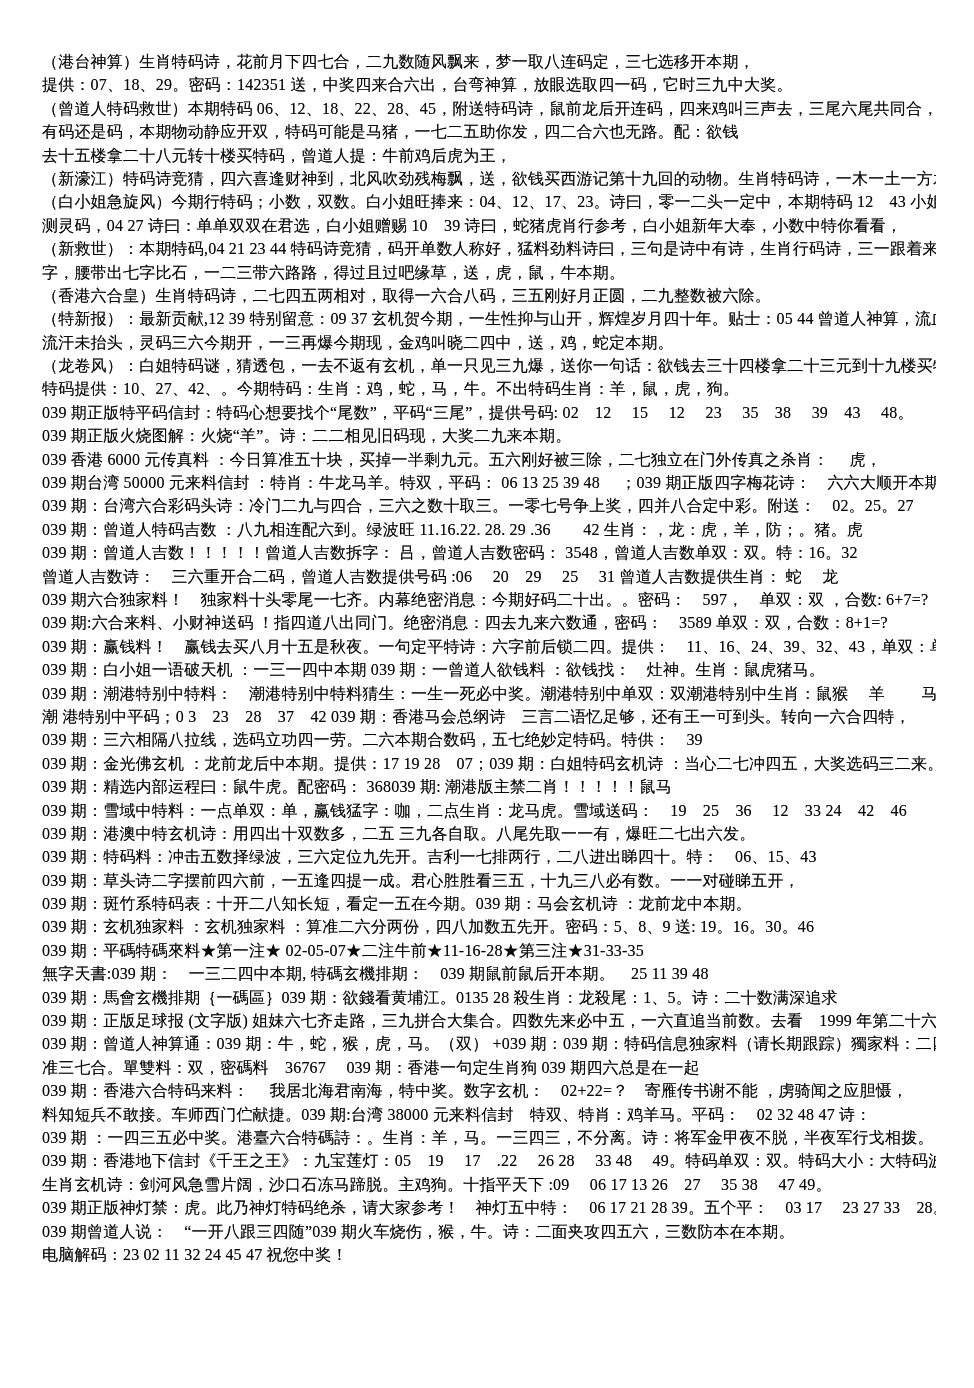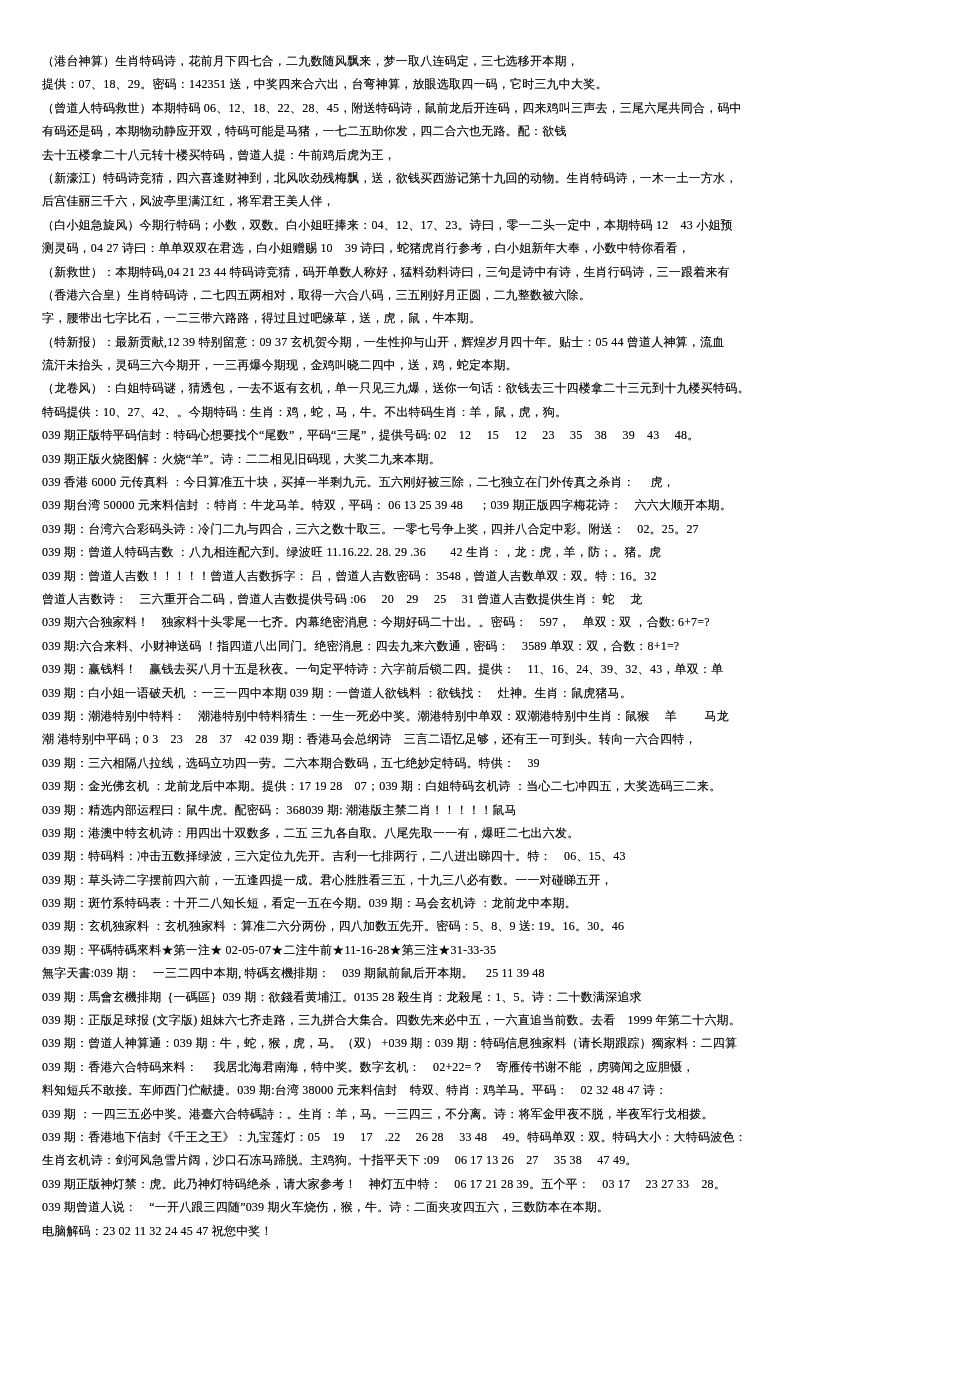--- a/index.html
+++ b/index.html
@@ -15,21 +15,21 @@
     color: #0a0a0a;
   }
   .page {
     box-sizing: border-box;
     width: 974px;
     height: 1388px;
     padding: 50px 38px 0 42px;
     background: #ffffff;
   }
   .doc-line {
-    font-size: 12px;
+    font-size: 16px;
     line-height: 23.4px;
     height: 23.4px;
     white-space: nowrap;
     overflow: hidden;
     letter-spacing: 0.2px;
     font-weight: 500;
     
     text-shadow: 0 0 0.4px rgba(0,0,0,0.55);
   }
 </style>
@@ -37,26 +37,25 @@
 <body>
 
 <div class="page">
   <div id="lines-container">
       <div class="doc-line">（港台神算）生肖特码诗，花前月下四七合，二九数随风飘来，梦一取八连码定，三七选移开本期，</div>
       <div class="doc-line">提供：07、18、29。密码：142351 送，中奖四来合六出，台弯神算，放眼选取四一码，它时三九中大奖。</div>
       <div class="doc-line">（曾道人特码救世）本期特码 06、12、18、22、28、45，附送特码诗，鼠前龙后开连码，四来鸡叫三声去，三尾六尾共同合，码中</div>
       <div class="doc-line">有码还是码，本期物动静应开双，特码可能是马猪，一七二五助你发，四二合六也无路。配：欲钱</div>
       <div class="doc-line">去十五楼拿二十八元转十楼买特码，曾道人提：牛前鸡后虎为王，</div>
       <div class="doc-line">（新濠江）特码诗竞猜，四六喜逢财神到，北风吹劲残梅飘，送，欲钱买西游记第十九回的动物。生肖特码诗，一木一土一方水，</div>
-      <div class="doc-line">后宫佳丽三千六，风波亭里满江红，将军君王美人伴，</div>
       <div class="doc-line">（白小姐急旋风）今期行特码；小数，双数。白小姐旺捧来：04、12、17、23。诗曰，零一二头一定中，本期特码 12　43 小姐预</div>
       <div class="doc-line">测灵码，04 27 诗曰：单单双双在君选，白小姐赠赐 10　39 诗曰，蛇猪虎肖行参考，白小姐新年大奉，小数中特你看看，</div>
       <div class="doc-line">（新救世）：本期特码,04 21 23 44 特码诗竞猜，码开单数人称好，猛料劲料诗曰，三句是诗中有诗，生肖行码诗，三一跟着来有</div>
+      <div class="doc-line">字，腰带出七字比石，一二三带六路路，得过且过吧缘草，送，虎，鼠，牛本期。</div>
       <div class="doc-line">（香港六合皇）生肖特码诗，二七四五两相对，取得一六合八码，三五刚好月正圆，二九整数被六除。</div>
-      <div class="doc-line">字，腰带出七字比石，一二三带六路路，得过且过吧缘草，送，虎，鼠，牛本期。</div>
       <div class="doc-line">（特新报）：最新贡献,12 39 特别留意：09 37 玄机贺今期，一生性抑与山开，辉煌岁月四十年。贴士：05 44 曾道人神算，流血</div>
       <div class="doc-line">流汗未抬头，灵码三六今期开，一三再爆今期现，金鸡叫晓二四中，送，鸡，蛇定本期。</div>
       <div class="doc-line">（龙卷风）：白姐特码谜，猜透包，一去不返有玄机，单一只见三九爆，送你一句话：欲钱去三十四楼拿二十三元到十九楼买特码。</div>
       <div class="doc-line">特码提供：10、27、42、。今期特码：生肖：鸡，蛇，马，牛。不出特码生肖：羊，鼠，虎，狗。</div>
       <div class="doc-line">039 期正版特平码信封：特码心想要找个“尾数”，平码“三尾”，提供号码: 02　12　 15　 12　 23　 35　38 　39　43　 48。</div>
       <div class="doc-line">039 期正版火烧图解：火烧“羊”。诗：二二相见旧码现，大奖二九来本期。</div>
       <div class="doc-line">039 香港 6000 元传真料 ：今日算准五十块，买掉一半剩九元。五六刚好被三除，二七独立在门外传真之杀肖：　 虎，</div>
       <div class="doc-line">039 期台湾 50000 元来料信封 ：特肖：牛龙马羊。特双，平码： 06 13 25 39 48 　；039 期正版四字梅花诗：　六六大顺开本期。</div>
       <div class="doc-line">039 期：台湾六合彩码头诗：冷门二九与四合，三六之数十取三。一零七号争上奖，四并八合定中彩。附送：　02。25。27</div>
       <div class="doc-line">039 期：曾道人特码吉数 ：八九相连配六到。绿波旺 11.16.22. 28. 29 .36　　42 生肖：，龙：虎，羊，防；。猪。虎</div>
@@ -64,30 +63,32 @@
       <div class="doc-line">曾道人吉数诗：　三六重开合二码，曾道人吉数提供号码 :06　 20　29　 25　 31 曾道人吉数提供生肖： 蛇　 龙</div>
       <div class="doc-line">039 期六合独家料！　独家料十头零尾一七齐。内幕绝密消息：今期好码二十出。。密码：　597，　单双：双 ，合数: 6+7=?</div>
       <div class="doc-line">039 期:六合来料、小财神送码 ！指四道八出同门。绝密消息：四去九来六数通，密码：　3589 单双：双，合数：8+1=?</div>
       <div class="doc-line">039 期：赢钱料！　赢钱去买八月十五是秋夜。一句定平特诗：六字前后锁二四。提供：　11、16、24、39、32、43，单双：单</div>
       <div class="doc-line">039 期：白小姐一语破天机 ：一三一四中本期 039 期：一曾道人欲钱料 ：欲钱找：　灶神。生肖：鼠虎猪马。</div>
       <div class="doc-line">039 期：潮港特别中特料：　潮港特别中特料猜生：一生一死必中奖。潮港特别中单双：双潮港特别中生肖：鼠猴　 羊　　 马龙</div>
       <div class="doc-line">潮 港特别中平码；0 3　23　28　37　42 039 期：香港马会总纲诗　三言二语忆足够，还有王一可到头。转向一六合四特，</div>
       <div class="doc-line">039 期：三六相隔八拉线，选码立功四一劳。二六本期合数码，五七绝妙定特码。特供：　39</div>
       <div class="doc-line">039 期：金光佛玄机 ：龙前龙后中本期。提供：17 19 28　07；039 期：白姐特码玄机诗 ：当心二七冲四五，大奖选码三二来。</div>
       <div class="doc-line">039 期：精选内部运程曰：鼠牛虎。配密码： 368039 期: 潮港版主禁二肖！！！！！鼠马</div>
+      <div class="doc-line">039 期：雪域中特料：一点单双：单，赢钱猛字：咖，二点生肖：龙马虎。雪域送码：　19　25　36　 12　33 24　42　46</div>
       <div class="doc-line">039 期：港澳中特玄机诗：用四出十双数多，二五 三九各自取。八尾先取一一有，爆旺二七出六发。</div>
       <div class="doc-line">039 期：特码料：冲击五数择绿波，三六定位九先开。吉利一七排两行，二八进出睇四十。特：　06、15、43</div>
       <div class="doc-line">039 期：草头诗二字摆前四六前，一五逢四提一成。君心胜胜看三五，十九三八必有数。一一对碰睇五开，</div>
       <div class="doc-line">039 期：斑竹系特码表：十开二八知长短，看定一五在今期。039 期：马会玄机诗 ：龙前龙中本期。</div>
       <div class="doc-line">039 期：玄机独家料 ：玄机独家料 ：算准二六分两份，四八加数五先开。密码：5、8、9 送: 19。16。30。46</div>
       <div class="doc-line">039 期：平碼特碼來料★第一注★ 02-05-07★二注牛前★11-16-28★第三注★31-33-35</div>
       <div class="doc-line">無字天書:039 期：　一三二四中本期, 特碼玄機排期：　039 期鼠前鼠后开本期。　25 11 39 48</div>
       <div class="doc-line">039 期：馬會玄機排期｛一碼區｝039 期：欲錢看黄埔江。0135 28 殺生肖：龙殺尾：1、5。诗：二十数满深追求</div>
       <div class="doc-line">039 期：正版足球报 (文字版) 姐妹六七齐走路，三九拼合大集合。四数先来必中五，一六直追当前数。去看　1999 年第二十六期。</div>
       <div class="doc-line">039 期：曾道人神算通：039 期：牛，蛇，猴，虎，马。（双） +039 期：039 期：特码信息独家料（请长期跟踪）獨家料：二四算</div>
+      <div class="doc-line">准三七合。單雙料：双，密碼料　36767 　039 期：香港一句定生肖狗 039 期四六总是在一起</div>
       <div class="doc-line">039 期：香港六合特码来料：　 我居北海君南海，特中奖。数字玄机：　02+22=？　寄雁传书谢不能 ，虏骑闻之应胆慑，</div>
       <div class="doc-line">料知短兵不敢接。车师西门伫献捷。039 期:台湾 38000 元来料信封　特双、特肖：鸡羊马。平码：　02 32 48 47 诗：</div>
       <div class="doc-line">039 期 ：一四三五必中奖。港臺六合特碼詩：。生肖：羊，马。一三四三，不分离。诗：将军金甲夜不脱，半夜军行戈相拨。</div>
       <div class="doc-line">039 期：香港地下信封《千王之王》：九宝莲灯：05　19 　17　.22 　26 28 　33 48 　49。特码单双：双。特码大小：大特码波色：</div>
       <div class="doc-line">生肖玄机诗：剑河风急雪片阔，沙口石冻马蹄脱。主鸡狗。十指平天下 :09 　06 17 13 26　27 　35 38 　47 49。</div>
       <div class="doc-line">039 期正版神灯禁：虎。此乃神灯特码绝杀，请大家参考！　神灯五中特：　06 17 21 28 39。五个平：　03 17 　23 27 33　28。</div>
       <div class="doc-line">039 期曾道人说：　“一开八跟三四随”039 期火车烧伤，猴，牛。诗：二面夹攻四五六，三数防本在本期。</div>
       <div class="doc-line">电脑解码：23 02 11 32 24 45 47 祝您中奖！</div>
     </div>
 </div>

